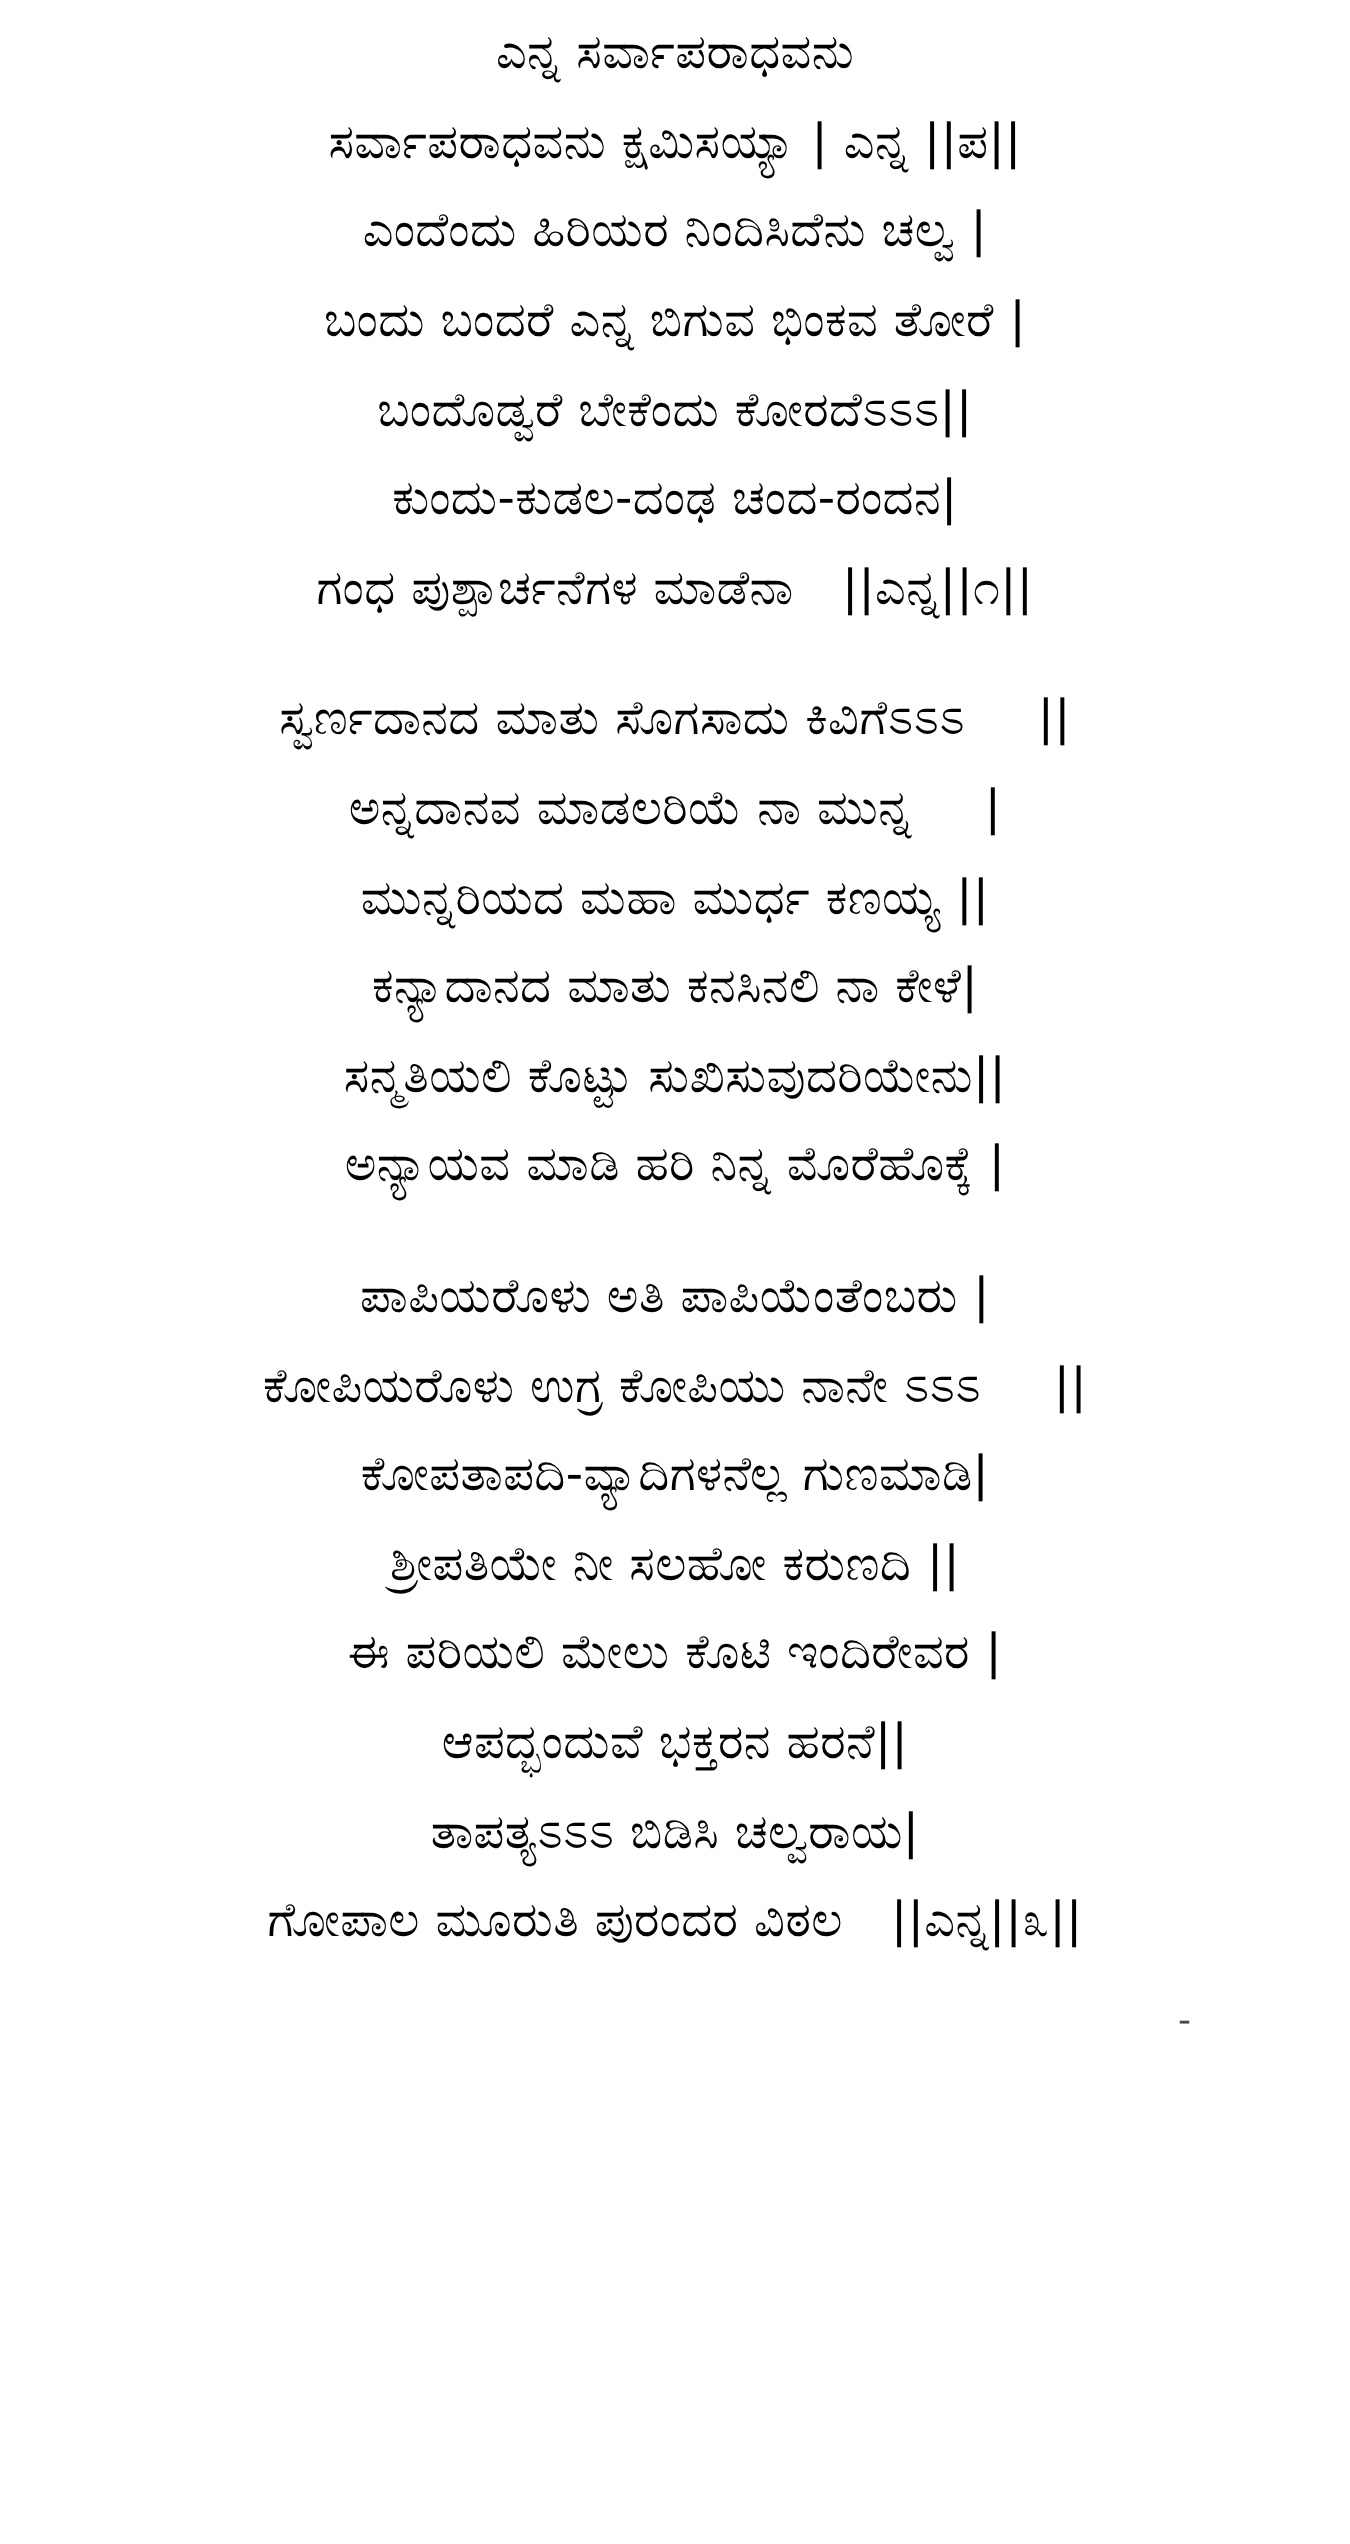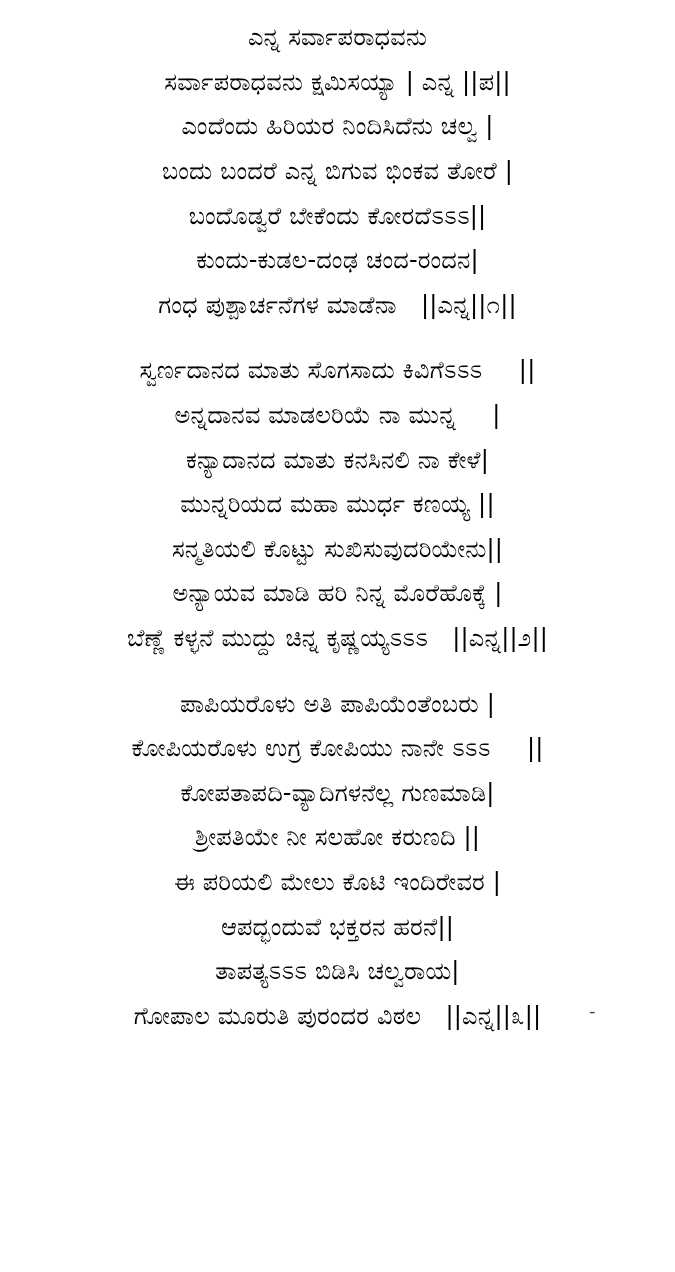--- a/index.html
+++ b/index.html
@@ -10,21 +10,21 @@
   body {
     width: 675px;
     height: 1272px;
     position: relative;
     overflow: hidden;
     color: #000000;
     font-family: "DejaVu Sans", sans-serif;
   }
   .page {
     width: 675px;
-    padding-top: 15px;
+    padding-top: 4px;
     box-sizing: border-box;
   }
   .stanza {
     margin-bottom: 21px;
   }
   .stanza:last-child {
     margin-bottom: 0;
   }
   .line {
     height: 44.6px;
@@ -55,25 +55,24 @@
     <div class="line">ಎಂದೆಂದು ಹಿರಿಯರ ನಿಂದಿಸಿದೆನು ಚಲ್ವ |</div>
     <div class="line">ಬಂದು ಬಂದರೆ ಎನ್ನ ಬಿಗುವ ಭಿಂಕವ ತೋರೆ |</div>
     <div class="line">ಬಂದೊಡ್ವರೆ ಬೇಕೆಂದು ಕೋರದೆಽಽಽ||</div>
     <div class="line">ಕುಂದು-ಕುಡಲ-ದಂಢ ಚಂದ-ರಂದನ|</div>
     <div class="line">ಗಂಧ ಪುಶ್ಪಾರ್ಚನೆಗಳ ಮಾಡೆನಾ ||ಎನ್ನ||೧||</div>
   </div>
 
   <div class="stanza">
     <div class="line">ಸ್ವರ್ಣದಾನದ ಮಾತು ಸೊಗಸಾದು ಕಿವಿಗೆಽಽಽ  ||</div>
     <div class="line">ಅನ್ನದಾನವ ಮಾಡಲರಿಯೆ ನಾ ಮುನ್ನ  |</div>
+    <div class="line">ಮುನ್ನರಿಯದ ಮಹಾ ಮುರ್ಧ ಕಣಯ್ಯ ||</div>
     <div class="line">ಕನ್ಯಾದಾನದ ಮಾತು ಕನಸಿನಲಿ ನಾ ಕೇಳೆ|</div>
-    <div class="line">ಮುನ್ನರಿಯದ ಮಹಾ ಮುರ್ಧ ಕಣಯ್ಯ ||</div>
     <div class="line">ಸನ್ಮತಿಯಲಿ ಕೊಟ್ಟು ಸುಖಿಸುವುದರಿಯೇನು||</div>
     <div class="line">ಅನ್ಯಾಯವ ಮಾಡಿ ಹರಿ ನಿನ್ನ ಮೊರೆಹೊಕ್ಕೆ |</div>
-    <div class="line">ಬೆಣ್ಣೆ ಕಳ್ಳನೆ ಮುದ್ದು ಚಿನ್ನ ಕೃಷ್ಣಯ್ಯಽಽಽ ||ಎನ್ನ||೨||</div>
   </div>
 
   <div class="stanza">
     <div class="line">ಪಾಪಿಯರೊಳು ಅತಿ ಪಾಪಿಯೆಂತೆಂಬರು |</div>
     <div class="line">ಕೋಪಿಯರೊಳು ಉಗ್ರ ಕೋಪಿಯು ನಾನೇ ಽಽಽ  ||</div>
     <div class="line">ಕೋಪತಾಪದಿ-ವ್ಯಾದಿಗಳನೆಲ್ಲ ಗುಣಮಾಡಿ|</div>
     <div class="line">ಶ್ರೀಪತಿಯೇ ನೀ ಸಲಹೋ ಕರುಣದಿ ||</div>
     <div class="line">ಈ ಪರಿಯಲಿ ಮೇಲು ಕೊಟಿ ಇಂದಿರೇವರ |</div>
     <div class="line">ಆಪದ್ಭಂದುವೆ ಭಕ್ತರನ ಹರನೆ||</div>
     <div class="line">ತಾಪತ್ಯಽಽಽ ಬಿಡಿಸಿ ಚಲ್ವರಾಯ|</div>

